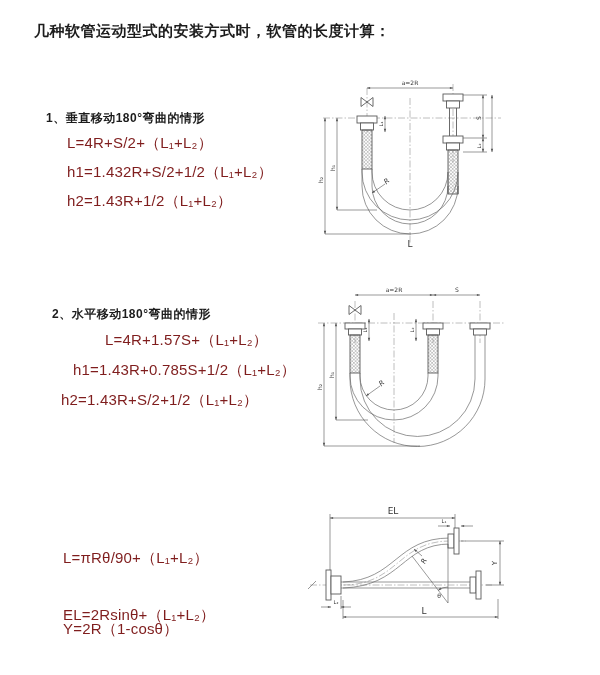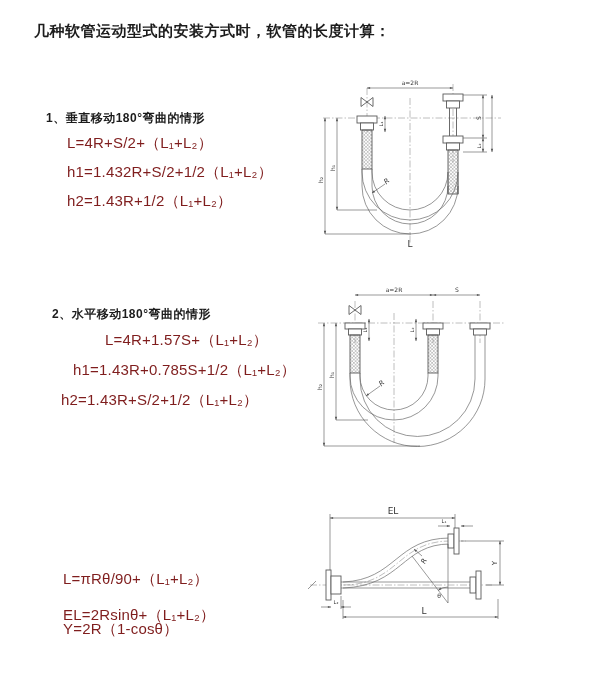--- a/index.html
+++ b/index.html
@@ -168,21 +168,21 @@
         <text class="dl f5" x="59" y="47" transform="rotate(-90 59 47)" text-anchor="middle">L₁</text>
         <path class="dim" d="M108,36 V58" marker-start="url(#arr)" marker-end="url(#arr)"></path>
         <text class="dl f5" x="106" y="47" transform="rotate(-90 106 47)" text-anchor="middle">L₂</text>
 
         <path class="dim" d="M72,103 L58,113" marker-end="url(#arr)"></path>
         <text class="dl f7 it" x="75" y="102" transform="rotate(-40 75 102)" text-anchor="middle">R</text>
       </g>
     </svg>
   </div>
 
-  <div class="abs formula" style="left:63px;top:570px;">L=πRθ/90+（L₁+L₂）</div>
+  <div class="abs formula" style="left:63px;top:549px;">L=πRθ/90+（L₁+L₂）</div>
   <div class="abs formula" style="left:63px;top:578px;margin-top:42px;">Y=2R（1-cosθ）</div>
   <div class="abs formula" style="left:63px;top:606px;">EL=2Rsinθ+（L₁+L₂）</div>
 
   <div class="abs" style="left:298px;top:500px;width:297px;height:150px;">
     <svg width="297" height="150" viewBox="0 0 297 150">
       <g>
         <path class="cl" d="M12,85 H196"></path>
         <path class="cl" d="M45,85 C100,85 100,41 152,41 H168"></path>
         <path class="thin" d="M10,89 L18,81"></path>
       </g>

